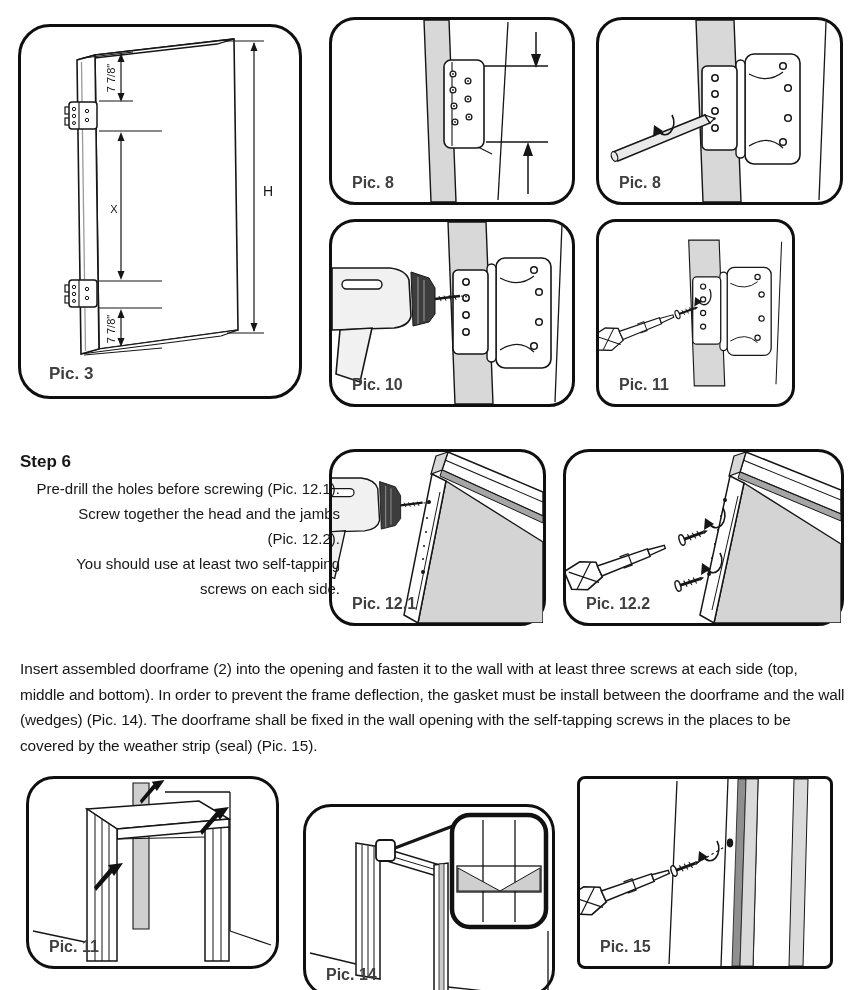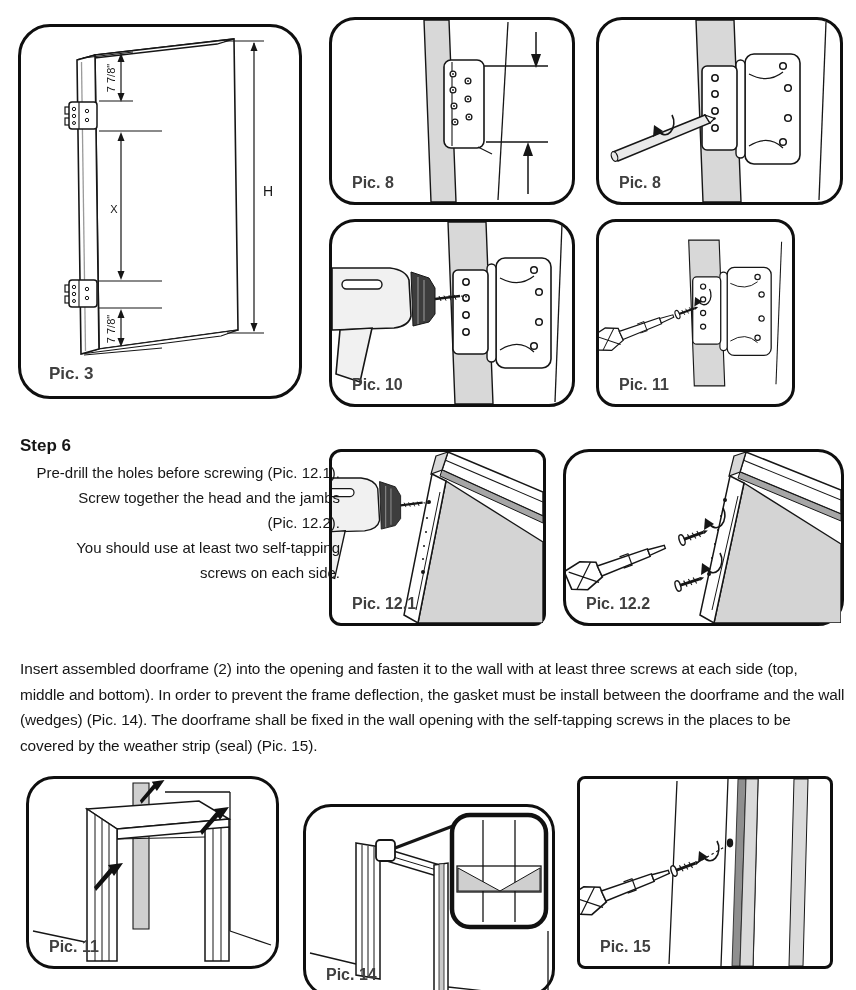--- a/index.html
+++ b/index.html
@@ -9,29 +9,29 @@
   }
   .panel{position:absolute;background:#fff;border:3px solid #0f0f0f;box-sizing:border-box;}
   .panel svg{position:absolute;left:0;top:0;width:100%;height:100%;}
   .pic-label{position:absolute;left:20px;bottom:10px;font-weight:bold;font-size:16px;color:#404040;}
   .pic7{left:18px;top:24px;width:284px;height:375px;border-radius:32px;}
   .pic7 .pic-label{left:28px;bottom:12px;font-size:17px;}
   .pic8{left:329px;top:17px;width:246px;height:188px;border-radius:26px;}
   .pic9{left:596px;top:17px;width:247px;height:188px;border-radius:26px;}
   .pic10{left:329px;top:219px;width:246px;height:188px;border-radius:26px;}
   .pic11{left:596px;top:219px;width:199px;height:188px;border-radius:20px;}
-  .pic12_1{left:329px;top:449px;width:217px;height:177px;border-radius:12px;}
+  .pic12_1{left:329px;top:449px;width:217px;height:177px;border-radius:26px;}
   .pic12_2{left:563px;top:449px;width:281px;height:177px;border-radius:26px;}
   .pic13{left:26px;top:776px;width:253px;height:193px;border-radius:28px;}
   .pic14{left:303px;top:804px;width:252px;height:193px;border-radius:28px;}
   .pic15{left:577px;top:776px;width:256px;height:193px;border-radius:8px;}
   .step-block{position:absolute;}
   #step6{left:20px;top:436px;width:320px;}
   #step7{left:20px;top:645px;width:826px;}
-  .step-heading{font-weight:bold;font-size:17px;margin:0 0 4px 0;}
+  .step-heading{font-weight:bold;font-size:17px;margin:16px 0 4px 0;}
   .step-note{font-weight:normal;font-size:15px;}
   .step-body{font-size:15px;line-height:25px;margin:0;}
   #step6 .step-body{white-space:pre-line;text-align:right;}
   #step7 .step-body{font-size:15.4px;line-height:25.6px;letter-spacing:-0.1px;margin-top:11px;}
   text.dim{font-family:"Liberation Sans",sans-serif;font-size:11px;fill:#161616;}
   text.dimbig{font-family:"Liberation Sans",sans-serif;font-size:14px;fill:#161616;}
 </style>
 </head>
 <body>
 

